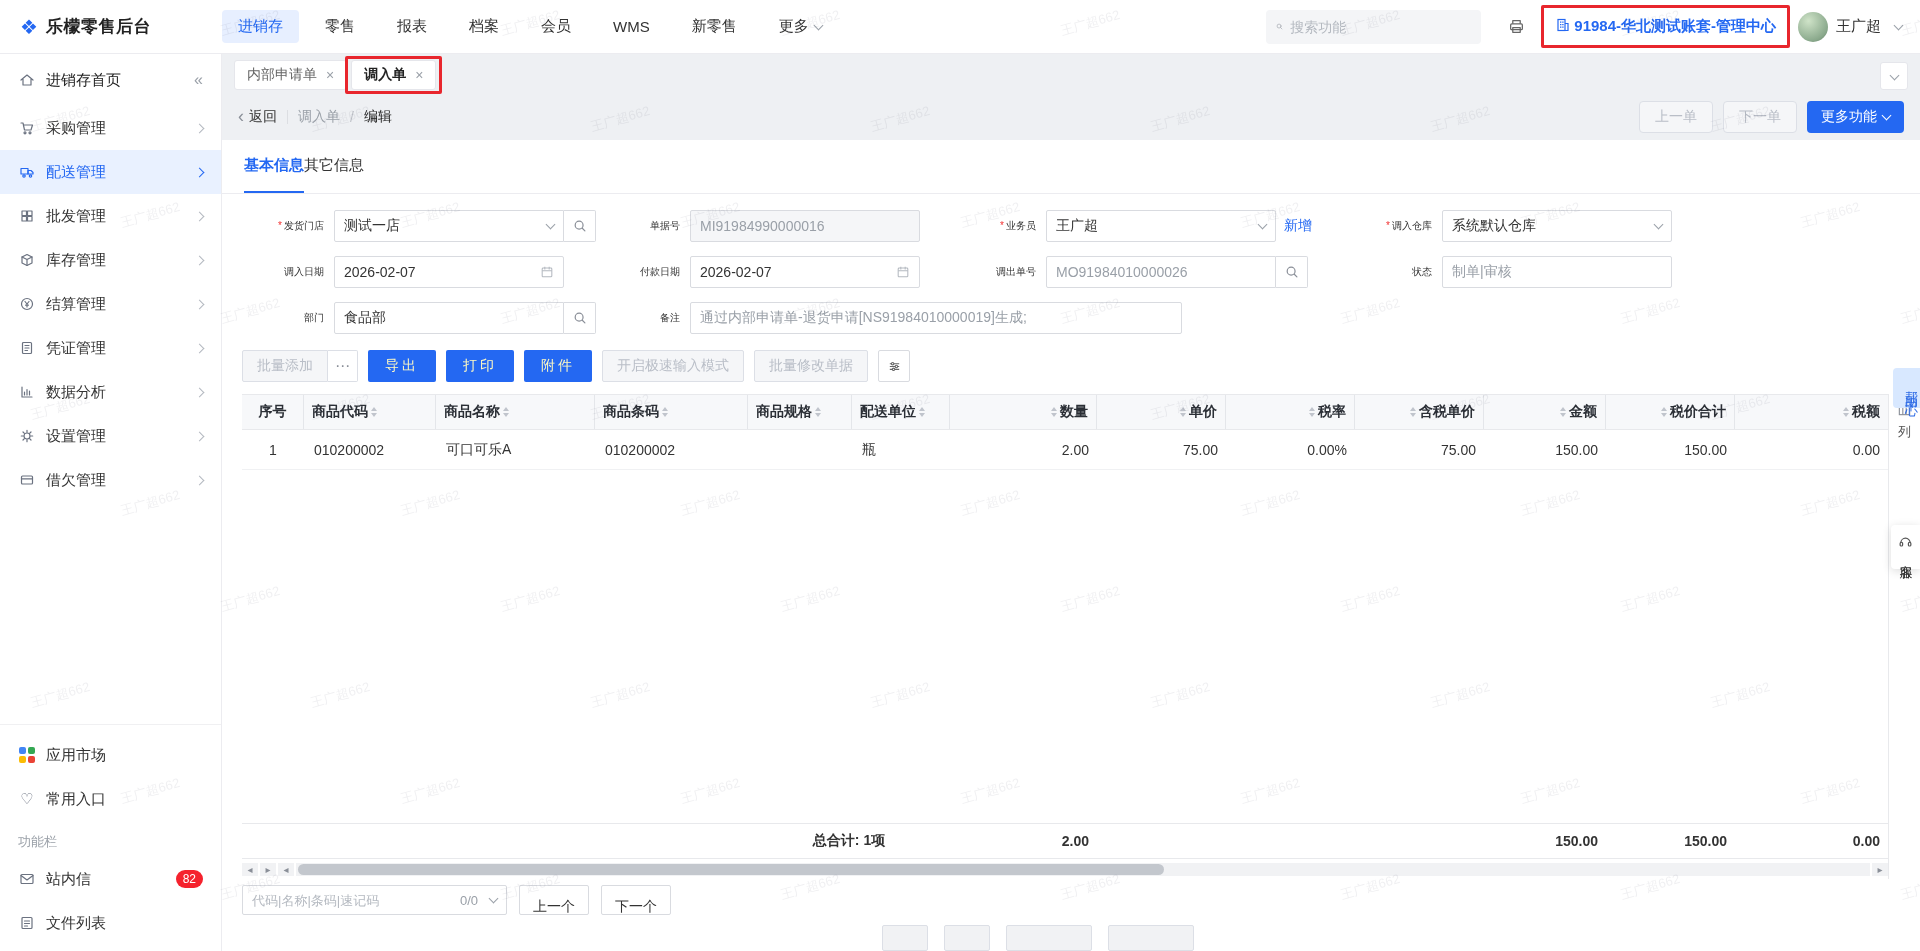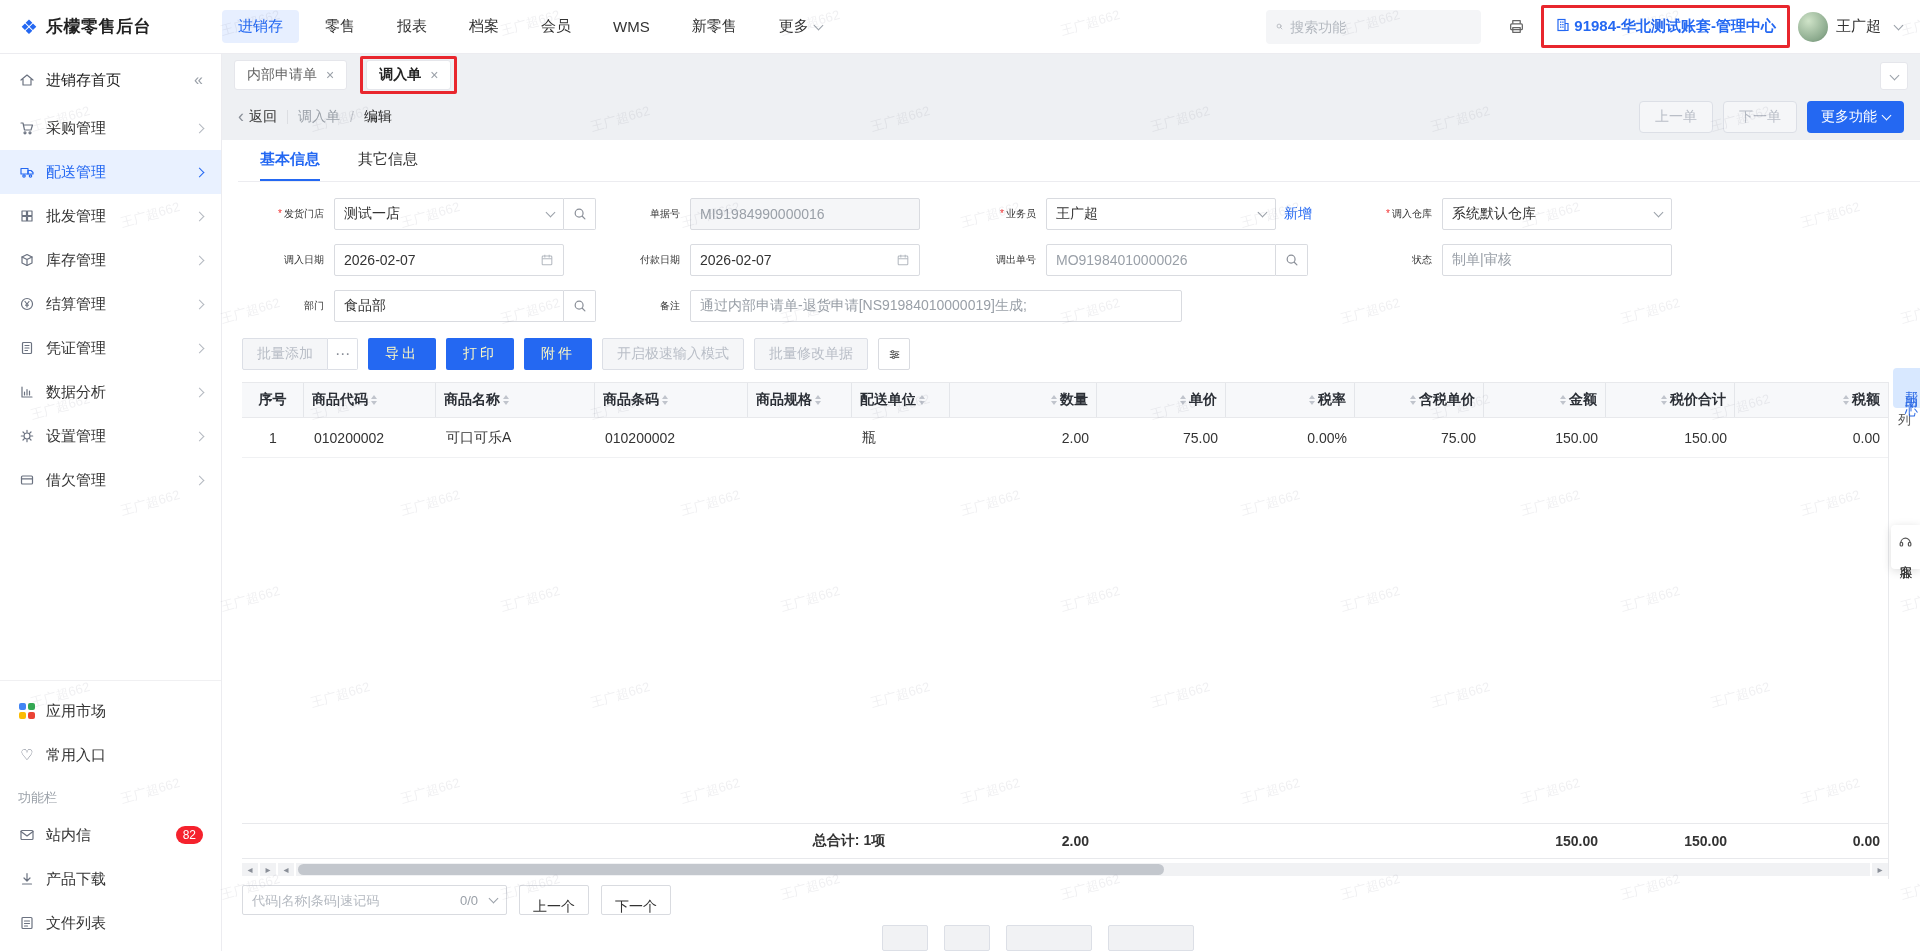--- a/index.html
+++ b/index.html
@@ -61,21 +61,21 @@
   .side-divider { border-top:1px solid #f0f0f2; margin:6px 0 8px; }
   .section-label { padding:12px 18px 6px; color:#9aa0a8; font-size:13px; }
   .badge { margin-left:auto; background:#f5222d; color:#fff; font-size:12px; line-height:18px;
            padding:0 7px; border-radius:9px; }
   .app-market-icon { display:grid; grid-template-columns:7px 7px; gap:2px; }
   .app-market-icon i { width:7px; height:7px; border-radius:2px; }
   .sq-b{background:#4285F4}.sq-g{background:#34A853}.sq-y{background:#FBBC05}.sq-r{background:#EA4335}
 
   
   .main { margin-left:222px; height:calc(100% - 54px); display:flex; flex-direction:column; }
-  .tabbar { height:40px; display:flex; align-items:flex-end; gap:19px; padding:6px 12px 4px;justify-content:flex-end; }
+  .tabbar { height:40px; display:flex; align-items:flex-end; gap:4px; padding:6px 12px 4px;justify-content:flex-end; }
   .tab { position:relative; height:30px; display:flex; align-items:center; gap:9px; padding:0 12px;
          background:#fff; border:1px solid #e5e6eb; border-radius:3px; color:#666; font-size:14px; cursor:pointer; }
   .tab.active { color:#222; font-weight:700; }
   .tab .x { color:#9aa0a8; font-size:14px; font-weight:400; cursor:pointer; }
   .tabbar-end { margin-left:auto; width:28px; height:28px; background:#fff; border:1px solid #e5e6eb;
                 border-radius:3px; display:flex; align-items:center; justify-content:center; cursor:pointer; }
   .tabbar-end .chev { margin:-2px 0 0 0; }
 
   .crumb-bar { height:46px; display:flex; align-items:center; gap:10px; padding:0 16px; }
   .back { display:flex; align-items:center; gap:5px; cursor:pointer; color:#333; font-size:14px; }
@@ -84,21 +84,21 @@
   .crumb-parent { color:#9aa0a8; }
   .crumb-sep { color:#c0c3c9; }
   .crumb-cur { color:#222; }
   .crumb-actions { margin-left:auto; display:flex; gap:10px; align-items:center; }
   .btn-dis { height:32px; padding:0 15px; background:#f5f6f8; border:1px solid #dcdfe6; color:#b9bec7;
              border-radius:4px; font-size:14px; cursor:not-allowed; }
   .btn-primary { height:32px; padding:0 14px; background:#2468f2; border:none; color:#fff;
                  border-radius:4px; font-size:14px; display:flex; align-items:center; }
 
   .panel { flex:1; background:#fff; display:flex; flex-direction:column; min-height:0; position:relative; }
-  .detail-tabs { height:42px; border-bottom:1px solid #ececf0; display:flex; gap:38px; padding:0 22px;margin-left:16px; }
+  .detail-tabs { height:54px; border-bottom:1px solid #ececf0; display:flex; padding:0 22px; }
   .dtab { display:flex; align-items:center; font-size:15px; color:#333; border-bottom:2px solid transparent; cursor:pointer; }
   .dtab.active { color:#2468f2; font-weight:700; border-color:#2468f2; }
 
   
   .form { padding:16px 20px 0; }
   .form-row { display:flex; margin-bottom:14px; }
   .form-item { display:flex; align-items:center; width:356px; }
   .form-item.wide3 { width:396px; }
   .flabel { width:92px; text-align:right; padding-right:10px; font-size:10px; color:#333; flex-shrink:0; }
   .req::before { content:"*"; color:#f23030; margin-right:2px; }
@@ -379,28 +379,20 @@
     <div class="section-label">功能栏</div>
     <div class="menu-item">
       <span class="micon">
           <svg viewBox="0 0 16 16">
             <rect x="2" y="3.5" width="12" height="9" rx="1"></rect>
             <path d="M2 4.5 L8 9 L14 4.5"></path>
           </svg>
         </span>
       <span>站内信</span>
       <span class="badge">82</span>
-    </div>
-    <div class="menu-item">
-      <span class="micon">
-          <svg viewBox="0 0 16 16">
-            <path d="M8 2.5 v7 M5 7 l3 3 3 -3 M3.5 13 h9"></path>
-          </svg>
-        </span>
-      <span>产品下载</span>
     </div>
     <div class="menu-item">
       <span class="micon">
           <svg viewBox="0 0 16 16">
             <rect x="3" y="2.5" width="10" height="11" rx="1"></rect>
             <path d="M5.5 6 h5 M5.5 8.5 h5 M5.5 11 h3"></path>
           </svg>
         </span>
       <span>文件列表</span>
     </div>

